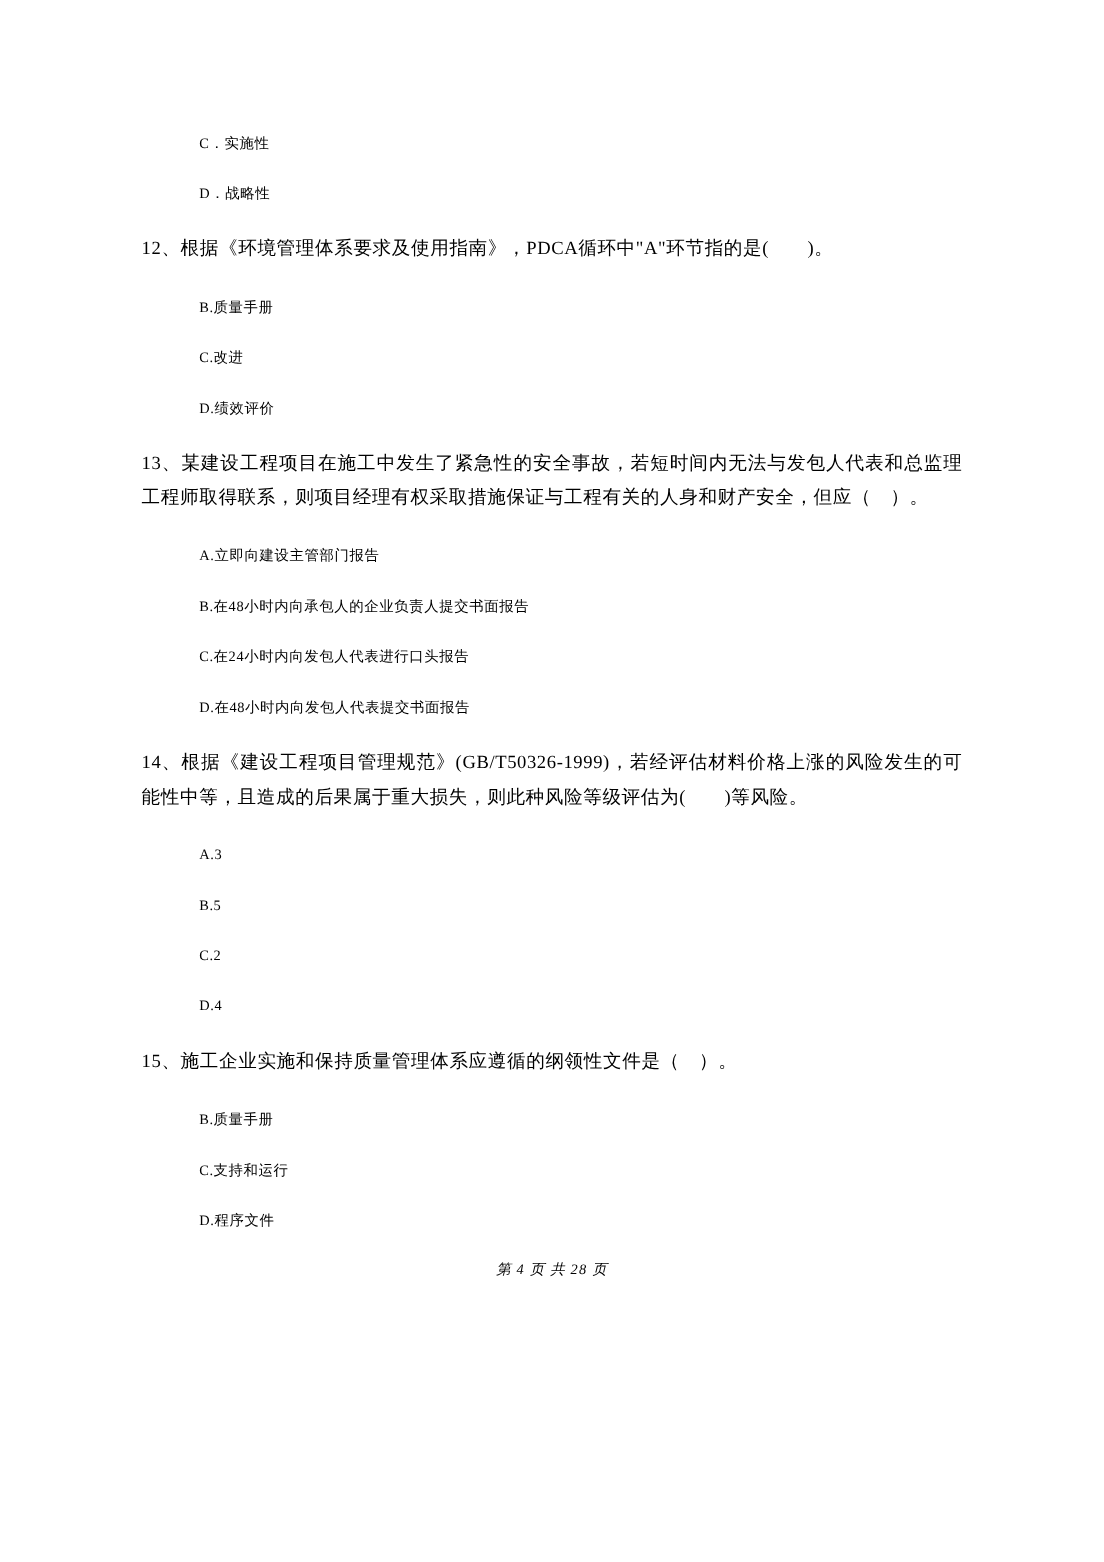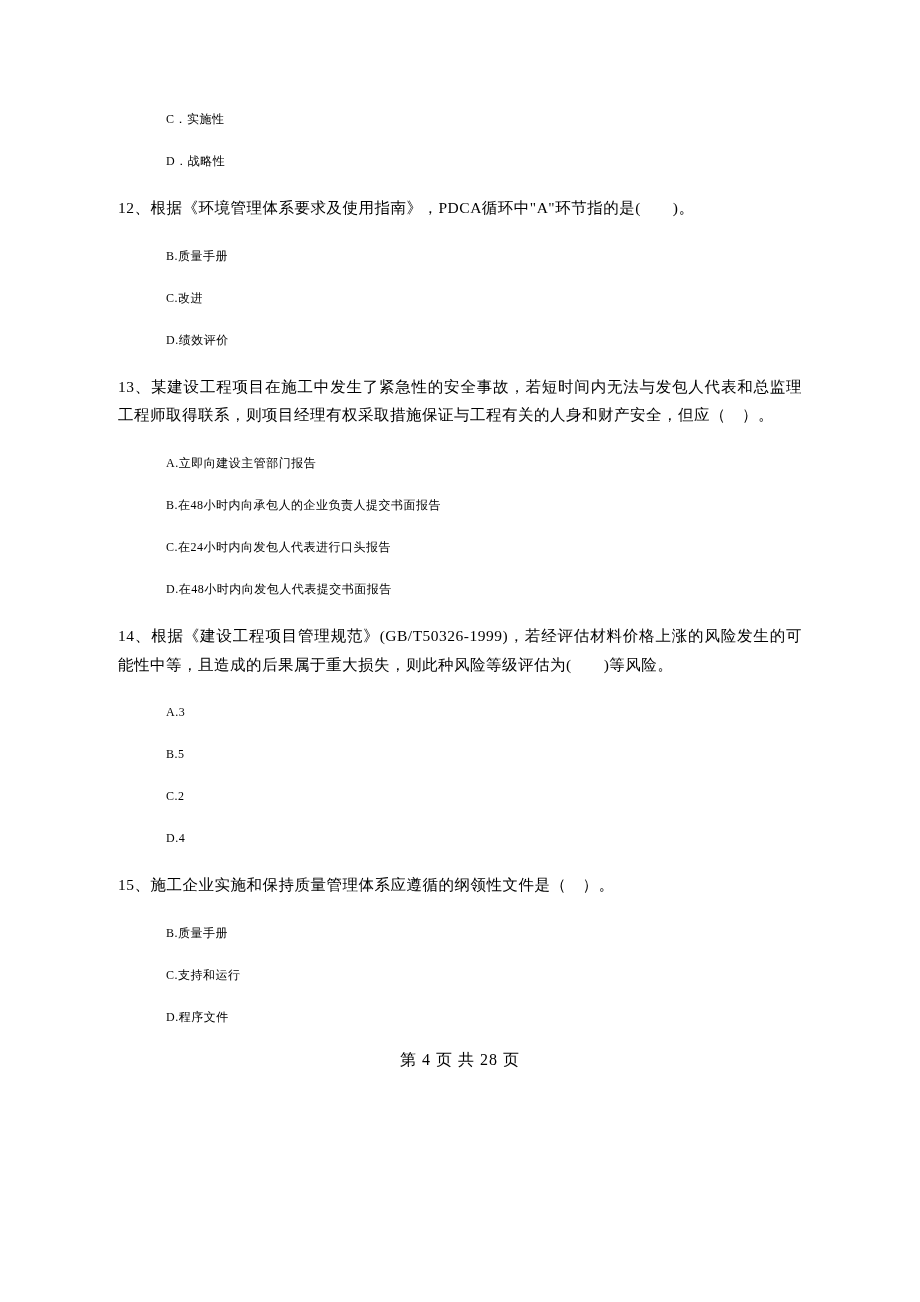--- a/index.html
+++ b/index.html
@@ -24,23 +24,24 @@
     }
     .question {
       font-size: 15.5px;
       line-height: 1.85;
       margin: 0 0 24px 0;
       letter-spacing: 0.5px;
       text-align: justify;
     }
     .footer {
       text-align: center;
-      font-size: 16px;
+      font-size: 12px;
       margin-top: 20px;
       letter-spacing: 1px;
+      font-style: italic;
     }
   </style>
 </head>
 <body>
 
 <div class="page">
 
   <div class="option">C．实施性</div>
   <div class="option">D．战略性</div>
 

